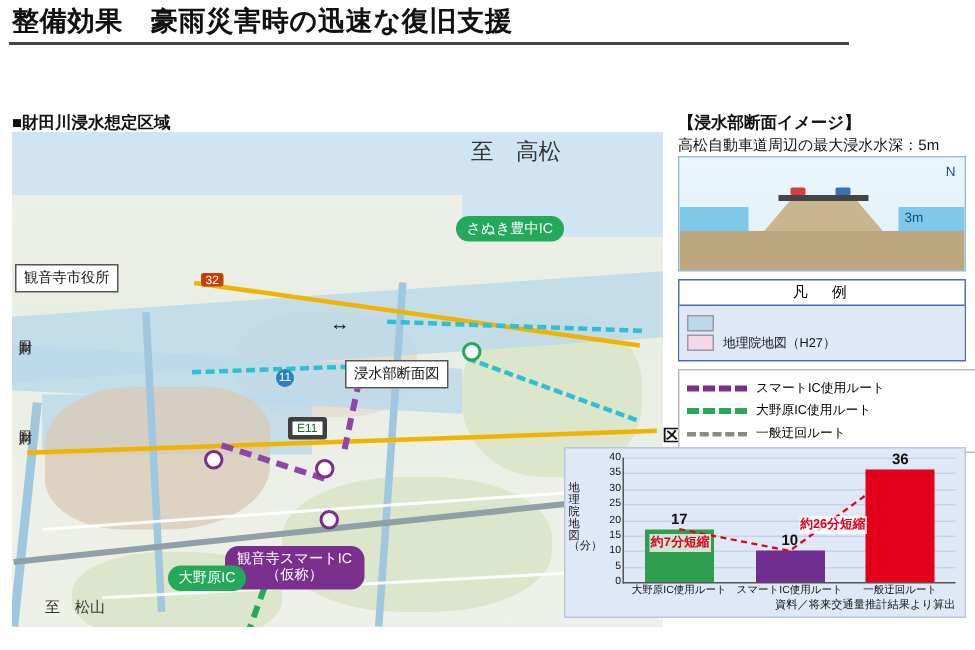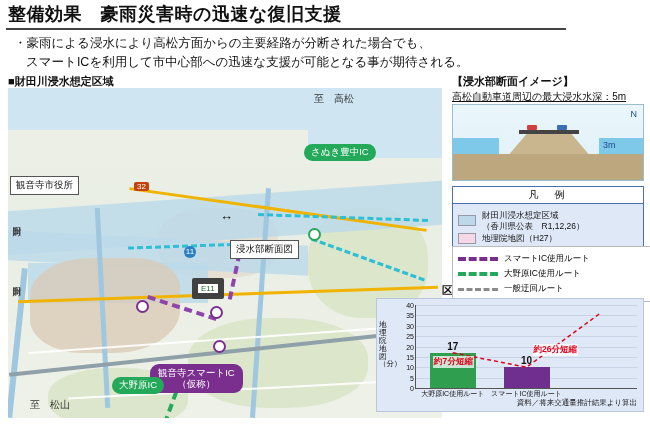--- a/index.html
+++ b/index.html
@@ -10,21 +10,21 @@
   .title{position:absolute;left:8px;top:2px;font-size:18px;font-weight:bold;color:#111;letter-spacing:0.5px;}
   .title-rule{position:absolute;left:6px;top:28px;width:560px;height:2px;background:#444;}
   .lead{position:absolute;left:14px;top:34px;width:628px;font-size:12.5px;line-height:1.55;color:#111;}
   .lead div{white-space:nowrap;}
   .lead .indent{padding-left:12px;}
 
   
   .cap{position:absolute;font-size:11px;font-weight:bold;color:#111;}
   .cap-map{left:8px;top:74px;}
   .cap-sec{left:452px;top:74px;}
-  .cap-sec-sub{position:absolute;left:452px;top:90px;font-size:10px;color:#111;text-decoration:underline;}
+  .cap-sec-sub{position:absolute;left:452px;top:90px;font-size:10px;color:#111;}
   .cap-graph{position:absolute;left:376px;top:283px;font-size:11px;font-weight:bold;color:#111;}
 
   
   .map{position:absolute;left:8px;top:88px;width:434px;height:330px;background:#eef0e8;overflow:hidden;border:0;}
   .map-bg{position:absolute;inset:0;background:
      linear-gradient(180deg,#edf0e6 0%,#e9eee4 40%,#eef1e8 100%);}
   .sea{position:absolute;left:0;top:0;width:434px;height:42px;background:#cfe6f2;}
   .sea2{position:absolute;left:300px;top:0;width:134px;height:70px;background:#cfe6f2;}
   .flood{position:absolute;background:#bcd9ea;opacity:.85;}
   .f1{left:0;top:108px;width:434px;height:44px;transform:skewY(-4deg);}
@@ -47,23 +47,23 @@
   .dash-g{position:absolute;height:0;border-top:4px dashed #24a85a;}
   .dash-p{position:absolute;height:0;border-top:4px dashed #8e44ad;}
   .node{position:absolute;width:9px;height:9px;border-radius:50%;background:#fff;border:2px solid #7a2f8f;}
   .node-g{position:absolute;width:9px;height:9px;border-radius:50%;background:#fff;border:2px solid #24a85a;}
   .maplabel{position:absolute;font-size:9px;color:#333;}
   .pill{position:absolute;font-size:9.5px;color:#fff;background:#24a85a;border-radius:9px;padding:2px 7px;white-space:nowrap;}
   .pill-purple{background:#7a2f8f;}
   .box-label{position:absolute;background:#fff;border:1px solid #555;font-size:9.5px;padding:2px 5px;white-space:nowrap;color:#111;}
   .arrow-lr{position:absolute;font-size:13px;color:#111;font-weight:bold;}
   .credit{position:absolute;right:6px;bottom:4px;font-size:10px;color:#333;}
-  .toplbl{position:absolute;font-size:10px;color:#333;}
+  .toplbl{position:absolute;font-size:15px;color:#333;}
   .shi{position:absolute;font-size:10px;color:#333;}
-  .e11{position:absolute;font-size:8px;color:#1d6f2f;border:6px solid #404040;border-radius:2px;padding:0 3px;background:#fff;}
+  .e11{position:absolute;font-size:8px;color:#1d6f2f;border:3px solid #404040;border-radius:2px;padding:0 3px;background:#fff;}
   .rt11{position:absolute;font-size:8px;color:#fff;background:#2b7fc4;border-radius:50%;width:12px;height:12px;line-height:12px;text-align:center;}
   .rt32{position:absolute;font-size:8px;color:#fff;background:#c2410c;border-radius:2px;padding:0 3px;}
 
   
   .sec{position:absolute;left:452px;top:104px;width:190px;height:75px;background:#dff1f8;border:1px solid #9bbdd0;overflow:hidden;}
   .sec-sky{position:absolute;inset:0;background:linear-gradient(180deg,#eaf6fb,#dff1f8);}
   .sec-ground{position:absolute;left:0;bottom:0;width:190px;height:26px;background:#bda77f;}
   .sec-embank{position:absolute;left:44px;bottom:26px;width:104px;height:22px;background:#c9b68e;clip-path:polygon(12% 100%,30% 0,70% 0,88% 100%);}
   .sec-water{position:absolute;left:0;bottom:26px;width:46px;height:16px;background:#7ec8ea;}
   .sec-water2{position:absolute;right:0;bottom:26px;width:44px;height:16px;background:#7ec8ea;}
@@ -100,24 +100,20 @@
   .source{position:absolute;right:6px;bottom:3px;font-size:7.5px;color:#111;}
   svg.trend{position:absolute;left:0;top:0;width:100%;height:100%;overflow:visible;}
 </style>
 </head>
 <body>
 
 <div class="root">
 
   <div class="title">整備効果　豪雨災害時の迅速な復旧支援</div>
   <div class="title-rule"></div>
-  <div class="lead">
-    <div>・豪雨による浸水により高松方面からの主要経路が分断された場合でも、</div>
-    <div class="indent">スマートICを利用して市中心部への迅速な支援が可能となる事が期待される。</div>
-  </div>
 
   <div class="cap cap-map">■財田川浸水想定区域</div>
   <div class="cap cap-sec">【浸水部断面イメージ】</div>
   <div class="cap-sec-sub">高松自動車道周辺の最大浸水水深：5m</div>
   <div class="cap-graph">◆人口集中地区（観音寺市役所）～さぬき豊中ICの所要時間</div>
 
   <div class="map">
     <div class="map-bg"></div>
     <div class="sea"></div>
     <div class="sea2"></div>
@@ -187,22 +183,20 @@
     <div class="sec-car" style="left:104px;bottom:50px;background:#3b6fb5;"></div>
     <div class="compass">N</div>
     <div class="sec-arrow">3m</div>
   </div>
 
   <div class="legend">
     <div class="legend-h">凡　例</div>
     <div class="legend-body">
       <div class="lg-row">
         <span class="sw sw-flood"></span>
-        <span style="white-space:pre-line">財田川浸水想定区域
-（香川県公表　R1,12,26）</span>
       </div>
       <div class="lg-row">
         <span class="sw sw-pop"></span>
         <span>地理院地図（H27）</span>
       </div>
     </div>
   </div>
 
   <div class="legend2">
     <div class="lg-row2">
@@ -240,20 +234,24 @@
         <div class="gridline" style="top: 0px;"></div>
         <div class="ytick" style="top: 0px;">40</div>
         <div class="bar" style="left: 13.8333px; height: 35.275px; background: rgb(47, 158, 79);">
           <div class="bar-val">17</div>
           <div class="xlab" style="left: -16px;">大野原IC使用ルート</div>
         </div>
         <div class="bar" style="left: 87.5px; height: 20.75px; background: rgb(111, 47, 143);">
           <div class="bar-val">10</div>
           <div class="xlab" style="left: -16px;">スマートIC使用ルート</div>
         </div>
+        <div class="bar" style="left: 161.167px; height: 74.7px; background: rgb(227, 0, 27);">
+          <div class="bar-val">36</div>
+          <div class="xlab" style="left: -16px;">一般迂回ルート</div>
+        </div>
         <svg class="trend">
           <polyline points="36.833333333333336,47.725 110.5,62.25 184.16666666666669,8.299999999999997" fill="none" stroke="#e3001b" stroke-width="1.5" stroke-dasharray="4,3"></polyline>
         </svg>
         <div class="annot" style="left: 16.8333px; top: 51px; font-family: Liberation Mono, monospace;">約7分短縮</div>
         <div class="annot" style="left: 116.5px; top: 39px;">約26分短縮</div>
       </div>
     <div class="source">資料／将来交通量推計結果より算出</div>
   </div>
 
 </div>

